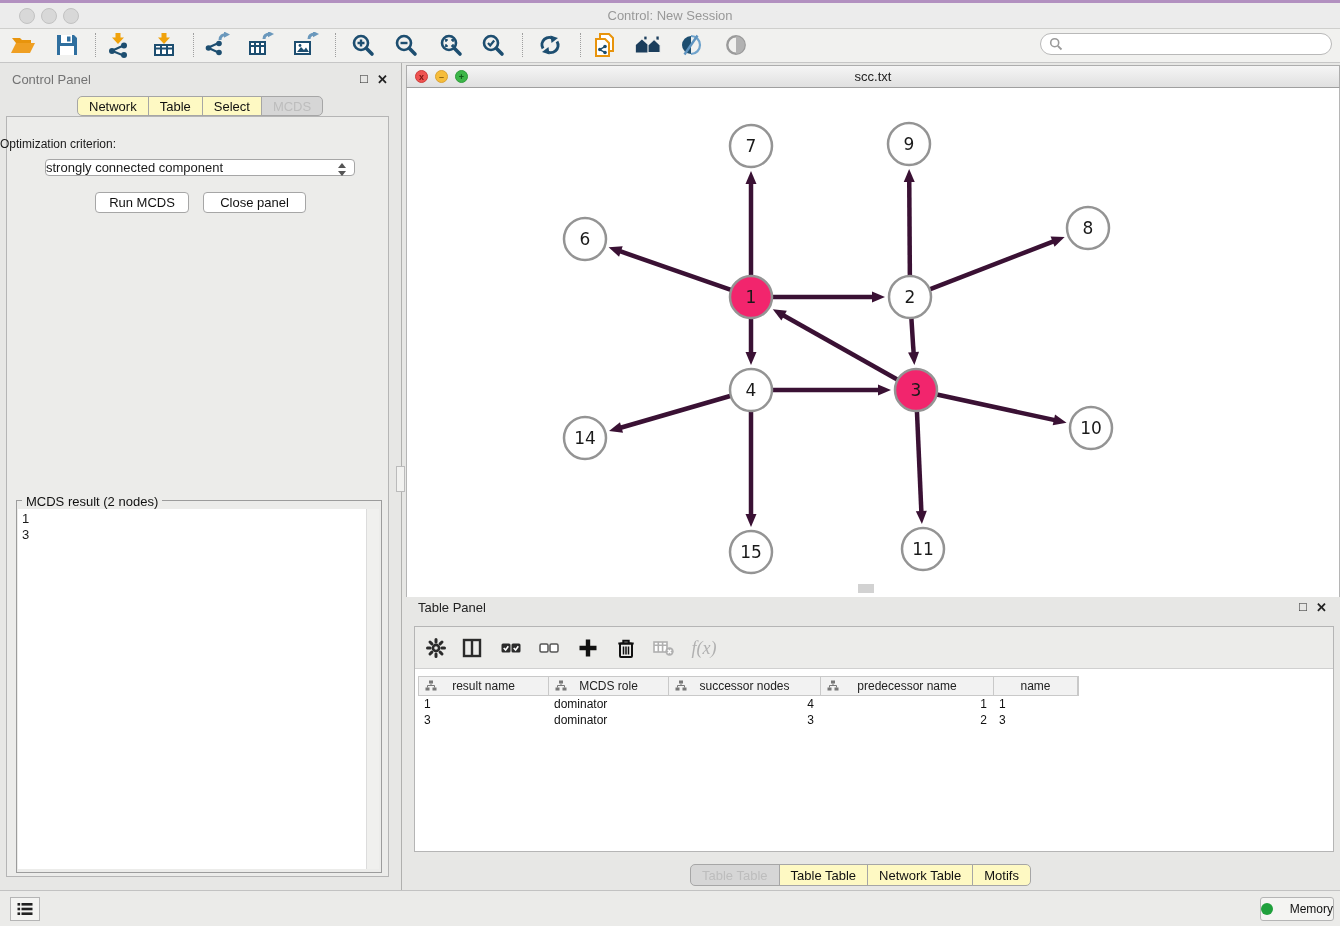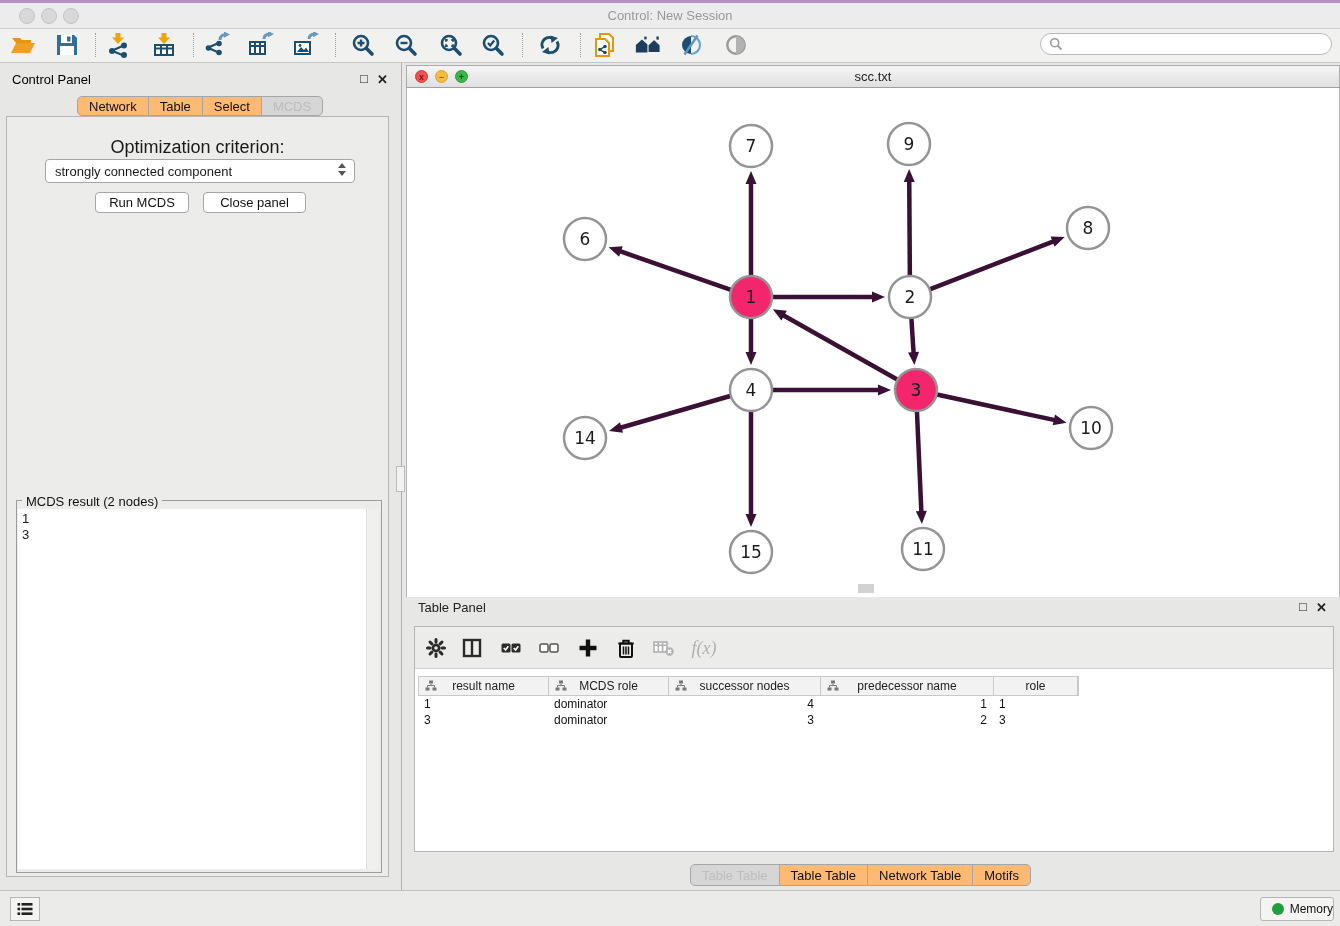--- a/index.html
+++ b/index.html
@@ -13,34 +13,34 @@
   #window-title{left:0;top:8px;width:1340px;text-align:center;font-size:13px;color:#989898}
   
   #main-toolbar{left:0;top:29px;width:1340px;height:33px;background:#f1f1ef;border-bottom:1px solid #c6c6c6}
   .tbtn{position:absolute;top:31px;width:28px;height:28px;display:flex;align-items:center;justify-content:center}
   .sep{position:absolute;top:33px;height:24px;width:0;border-left:1px dotted #9f9f9f}
   #search-box{position:absolute;left:1040px;top:33px;width:292px;height:22px;background:#fff;
       border:1px solid #b9b9b9;border-radius:12px;display:flex;align-items:center;padding-left:8px;box-sizing:border-box}
   #search-box input{border:none;outline:none;font-size:12px;width:250px;background:transparent;font-family:"Liberation Sans",sans-serif}
   
   .tab{display:inline-flex;align-items:center;justify-content:center;height:20px;padding:0 11px;
-       background:#fdba74;border:1px solid #a6a6a6;font-size:13px;color:#111;margin-right:-1px;box-sizing:border-box}
+       background:#fef9c3;border:1px solid #a6a6a6;font-size:13px;color:#111;margin-right:-1px;box-sizing:border-box}
   .tab.sel{background:#d6d6d6;color:#bdbdbd}
   .tab.first{border-radius:5px 0 0 5px}
   .tab.last{border-radius:0 5px 5px 0}
   .btn{display:inline-flex;align-items:center;justify-content:center;background:#fff;
        border:1px solid #a6a6a6;border-radius:4px;font-size:13px;color:#111;box-sizing:border-box}
   .winicons{font-size:13px;color:#222;font-weight:bold}
   
-  #control-panel-title{left:12px;top:72px;font-size:13px;color:#000000}
+  #control-panel-title{left:12px;top:72px;font-size:13px;color:#737373}
   #cp-body{left:6px;top:116px;width:383px;height:761px;background:#ececea;border:1px solid #b5b5b5;box-sizing:border-box}
   #cp-tabs{left:77px;top:96px}
-  #opt-label{left:0;top:137px;width:395px;text-align:center;font-size:18px}
-  #criterion-select{left:45px;top:159px;width:310px;height:24px;background:#fff;border:1px solid #a6a6a6;
-      border-radius:4px;font-size:13px;display:flex;align-items:center;padding-left:9px;box-sizing:border-box}
+  #opt-label{left:0;top:137px;width:395px;text-align:left;font-size:12px}
+  #criterion-select{left:45px;top:159px;width:310px;height:17px;background:#fff;border:1px solid #a6a6a6;
+      border-radius:4px;font-size:13px;display:flex;align-items:center;box-sizing:border-box}
   .updown{position:absolute;right:7px;top:3px;width:9px}
   .updown i{display:block;width:0;height:0;border-left:4.5px solid transparent;border-right:4.5px solid transparent}
   .updown .up{border-bottom:5px solid #555;margin-bottom:3px}
   .updown .dn{border-top:5px solid #555}
   #run-btn{left:95px;top:192px;width:94px;height:21px}
   #close-btn{left:203px;top:192px;width:103px;height:21px}
   #result-box{left:16px;top:500px;width:364px;height:371px;border:1px solid #9c9c9c}
   #result-title{left:22px;top:494px;background:#ececea;padding:0 4px;font-size:13px;color:#111}
   #result-area{left:18px;top:509px;width:348px;height:360px;background:#fff;font-size:13px;
       line-height:16px;padding:2px 0 0 4px;white-space:pre;box-sizing:border-box}
@@ -69,21 +69,21 @@
   #table-rows{left:418px;top:696px}
   .trow{display:flex;height:16px;font-size:12px;color:#111;align-items:center}
   .tcell{box-sizing:border-box;padding:0 6px;overflow:hidden;white-space:nowrap}
   #tp-tabs{left:690px;top:864px}
   #tp-tabs .tab{height:22px}
   
   #statusbar{left:0;top:890px;width:1340px;height:36px;background:#ebebe9;border-top:1px solid #c2c2c2;box-sizing:border-box}
   #list-btn{left:10px;top:897px;width:30px;height:24px;background:#f4f4f2;border:1px solid #b5b5b5;
       display:flex;align-items:center;justify-content:center;box-sizing:border-box}
   #memory-btn{left:1260px;top:897px;width:74px;height:24px;background:#f4f4f2;border:1px solid #b5b5b5;border-radius:3px;
-      display:flex;align-items:center;justify-content:flex-end;gap:6px;font-size:12px;color:#111;box-sizing:border-box}
+      display:flex;align-items:center;justify-content:space-between;gap:6px;font-size:12px;color:#111;box-sizing:border-box}
   .gdot{width:12px;height:12px;border-radius:50%;background:#1fa03c;display:inline-block}
 </style>
 </head>
 <body>
 
 <div class="abs" id="desktop-edge"></div>
 <div class="abs" id="titlebar">
   <span class="tl-dot abs" style="left:19px;top:5px"></span>
   <span class="tl-dot abs" style="left:41px;top:5px"></span>
   <span class="tl-dot abs" style="left:63px;top:5px"></span>
@@ -419,21 +419,21 @@
   <div class="thead-cell" style="width:173px">
     <svg width="12" height="12" viewBox="0 0 12 12">
         <rect x="4" y="0.5" width="4" height="3" fill="#777"></rect>
         <path d="M6 3.5v2M2.5 5.5h7M2.5 5.5v2M9.5 5.5v2" stroke="#777" fill="none"></path>
         <rect x="0.5" y="7.5" width="4" height="3" fill="#777"></rect>
         <rect x="7.5" y="7.5" width="4" height="3" fill="#777"></rect>
       </svg>
     <span>predecessor name</span>
     </div>
   <div class="thead-cell" style="width:84px;border-right:1px solid #c9c9c9">
-    <span>role</span>
+    <span>name</span>
     </div>
 </div>
 <div class="abs" id="table-rows">
     <div class="trow">
       <div class="tcell" style="width: 130px; text-align: left;">1</div>
       <div class="tcell" style="width: 120px; text-align: left;">dominator</div>
       <div class="tcell" style="width: 152px; text-align: right;">4</div>
       <div class="tcell" style="width: 173px; text-align: right;">1</div>
       <div class="tcell" style="width: 84px; text-align: left;">1</div>
     </div>

